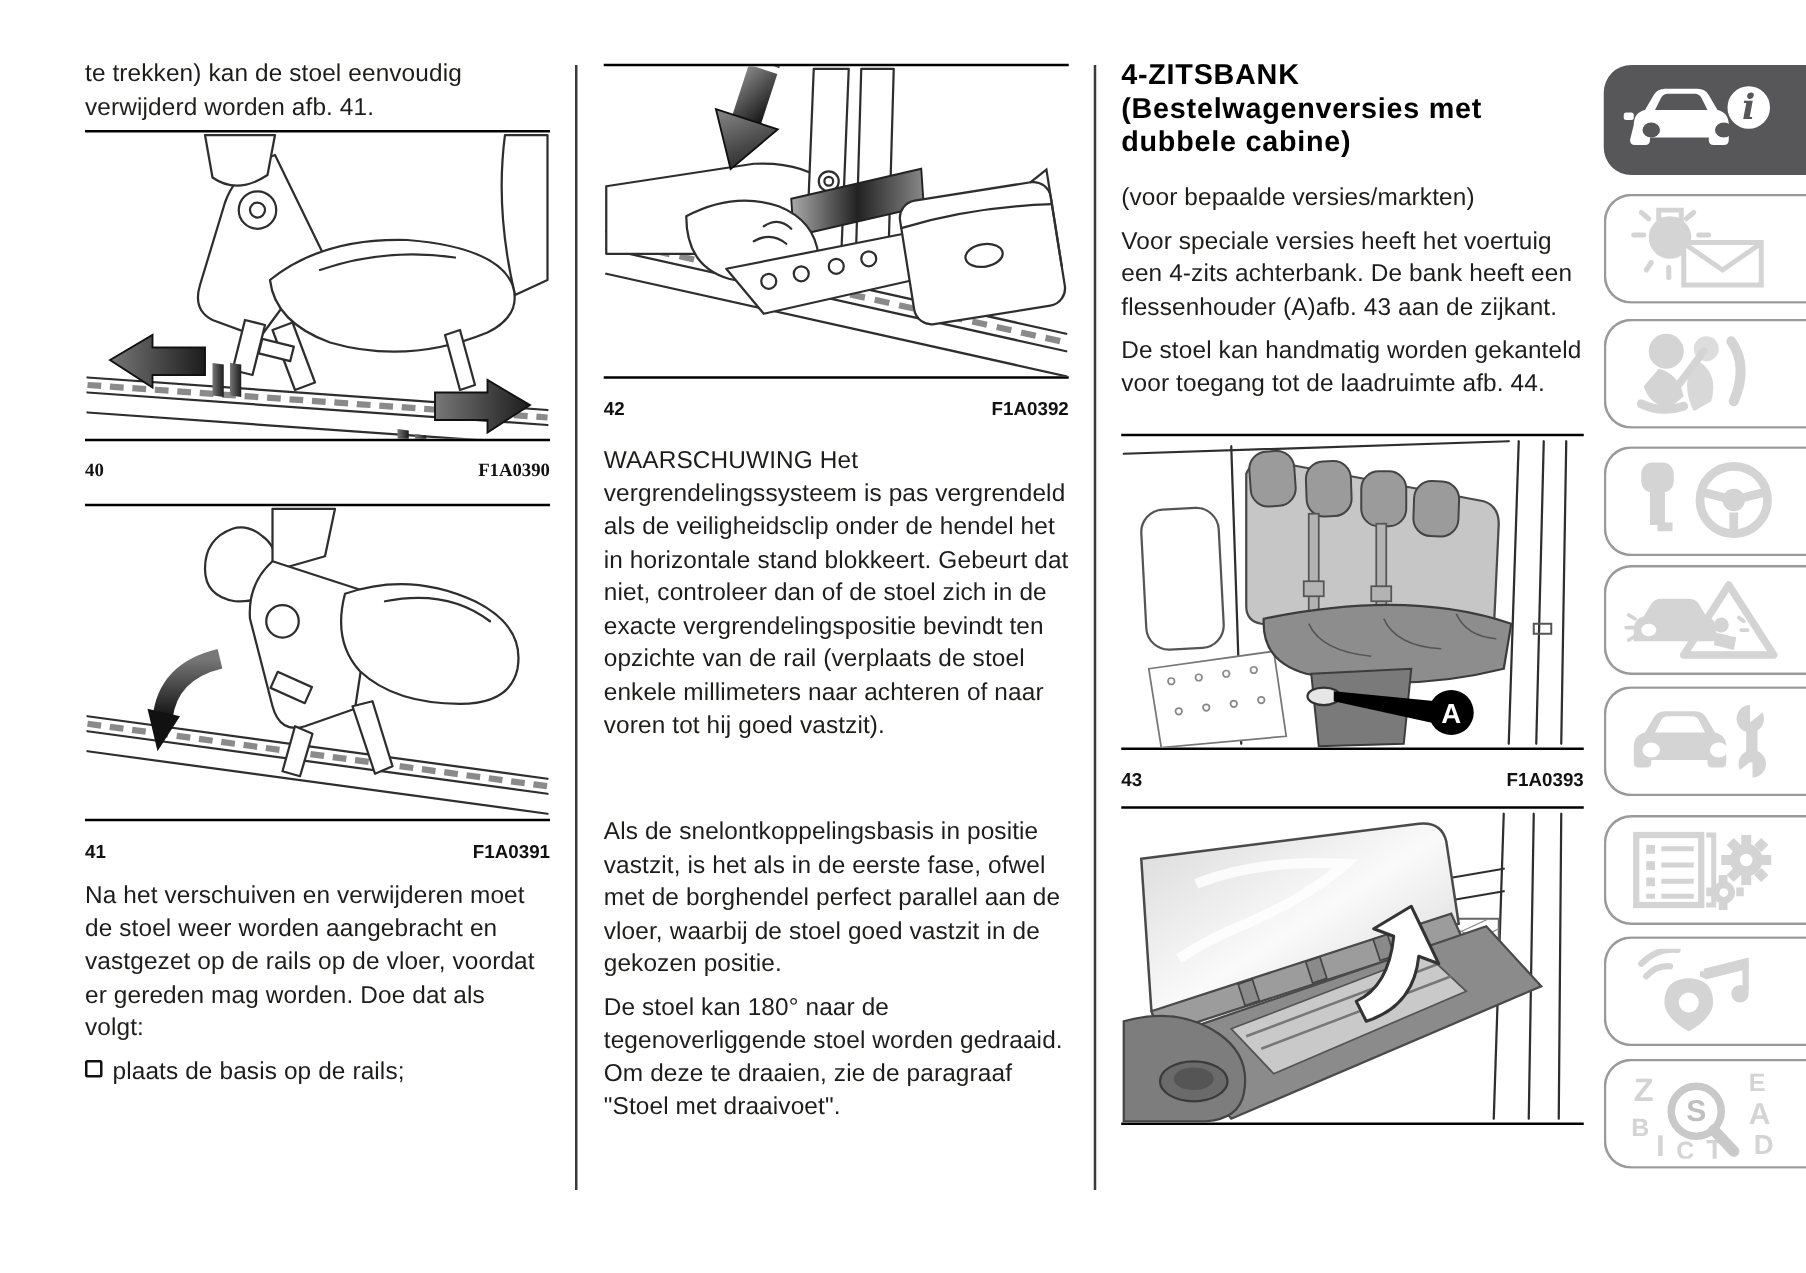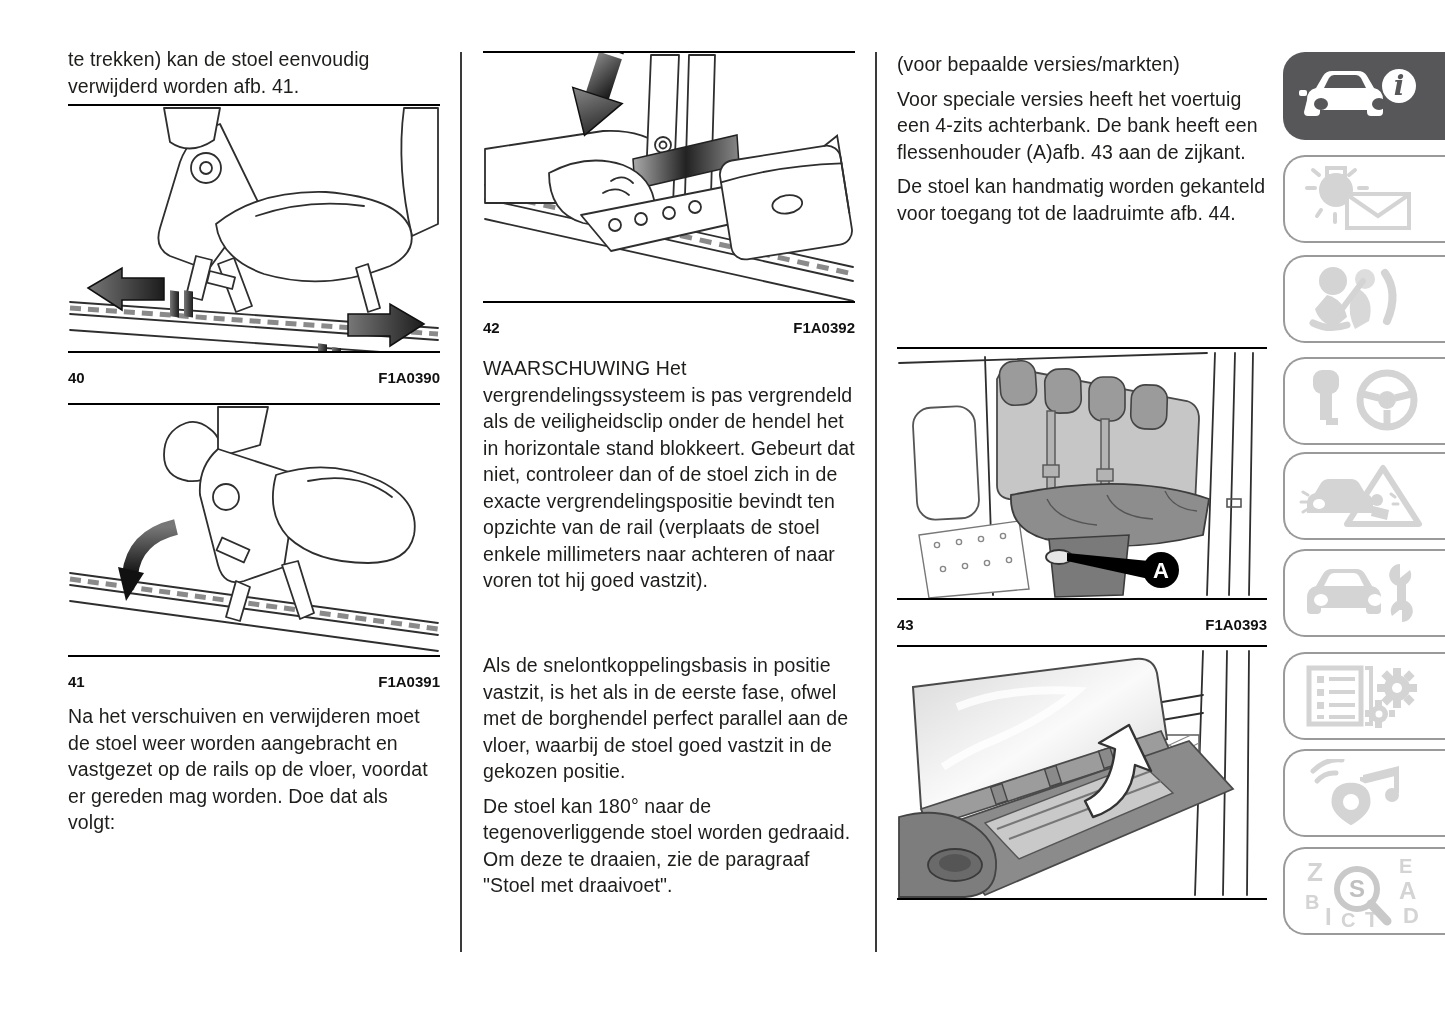--- a/index.html
+++ b/index.html
@@ -33,21 +33,21 @@
 </style>
 </head>
 <body>
 
 <div class="page">
 
   <div class="col body-text" style="left:68px;top:46px;width:372px;">
     <p class="para">te trekken) kan de stoel eenvoudig verwijderd worden afb. 41.</p>
   </div>
 
-  <div class="figure" style="left:68px;top:104px;width:372px;">
+  <div class="figure" style="left:68px;top:104px;width:372px;font-family:Liberation Serif, serif;">
     <div class="fig-art">
       <svg width="372" height="245" viewBox="0 0 372 245">
         <defs>
           <linearGradient id="gA" x1="0" y1="0" x2="1" y2="0">
             <stop offset="0" stop-color="#777"></stop>
               <stop offset="1" stop-color="#1c1c1c"></stop>
           </linearGradient>
         </defs>
 
         <line x1="2" y1="196" x2="370" y2="222" class="ink2"></line>
@@ -118,20 +118,21 @@
       </svg>
     </div>
     <div class="fig-caption">
       <span>41</span>
       <span>F1A0391</span>
     </div>
   </div>
 
   <div class="col body-text" style="left:68px;top:703px;width:372px;">
     <p class="para">Na het verschuiven en verwijderen moet de stoel weer worden aangebracht en vastgezet op de rails op de vloer, voordat er gereden mag worden. Doe dat als volgt:</p>
+    <div><span class="bullet-sq"></span><span>plaats de basis op de rails;</span></div>
   </div>
 
   <div class="divider" style="left:460px;top:52px;height:900px;"></div>
 
   <div class="figure" style="left:483px;top:51px;width:372px;">
     <div class="fig-art">
       <svg width="372" height="248" viewBox="0 0 372 248">
         <defs>
           <linearGradient id="gC" x1="0" y1="0" x2="1" y2="1">
             <stop offset="0" stop-color="#888"></stop>
@@ -193,21 +194,22 @@
   </div>
 
   <div class="col body-text" style="left:483px;top:652px;width:372px;">
     <p class="para">Als de snelontkoppelingsbasis in positie vastzit, is het als in de eerste fase, ofwel met de borghendel perfect parallel aan de vloer, waarbij de stoel goed vastzit in de gekozen positie.</p>
     <p class="para">De stoel kan 180° naar de tegenoverliggende stoel worden gedraaid. Om deze te draaien, zie de paragraaf "Stoel met draaivoet".</p>
   </div>
 
   <div class="divider" style="left:875px;top:52px;height:900px;"></div>
 
   <div class="col" style="left:897px;top:46px;width:370px;">
-    <div class="body-text" style="margin-top:5px;">
+    <div class="heading">4-ZITSBANK (Bestelwagenversies met dubbele cabine)</div>
+    <div class="body-text" style="margin-top:18px;">
       <p class="para">(voor bepaalde versies/markten)</p>
       <p class="para">Voor speciale versies heeft het voertuig een 4-zits achterbank. De bank heeft een flessenhouder (A)afb. 43 aan de zijkant.</p>
       <p class="para">De stoel kan handmatig worden gekanteld voor toegang tot de laadruimte afb. 44.</p>
     </div>
   </div>
 
   <div class="figure" style="left:897px;top:347px;width:370px;">
     <div class="fig-art">
       <svg width="370" height="249" viewBox="0 0 370 249">
 

